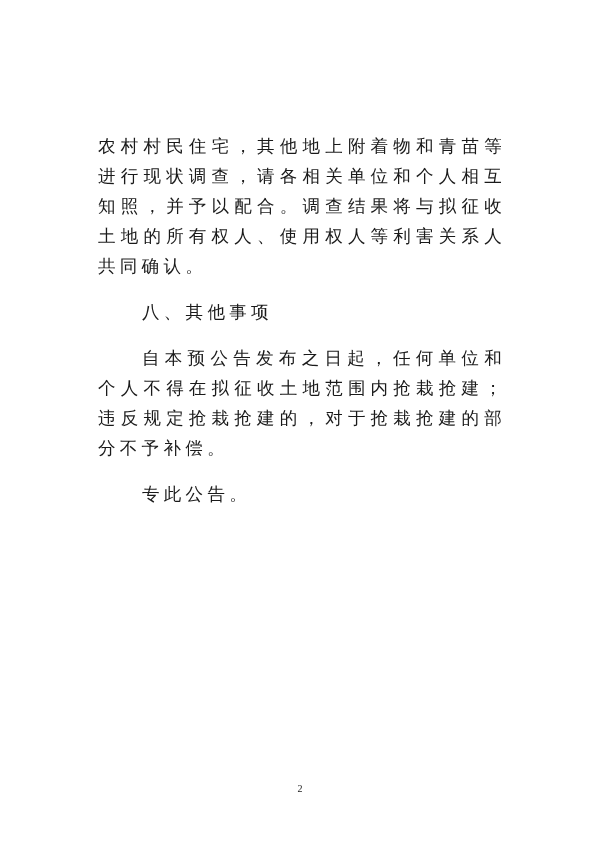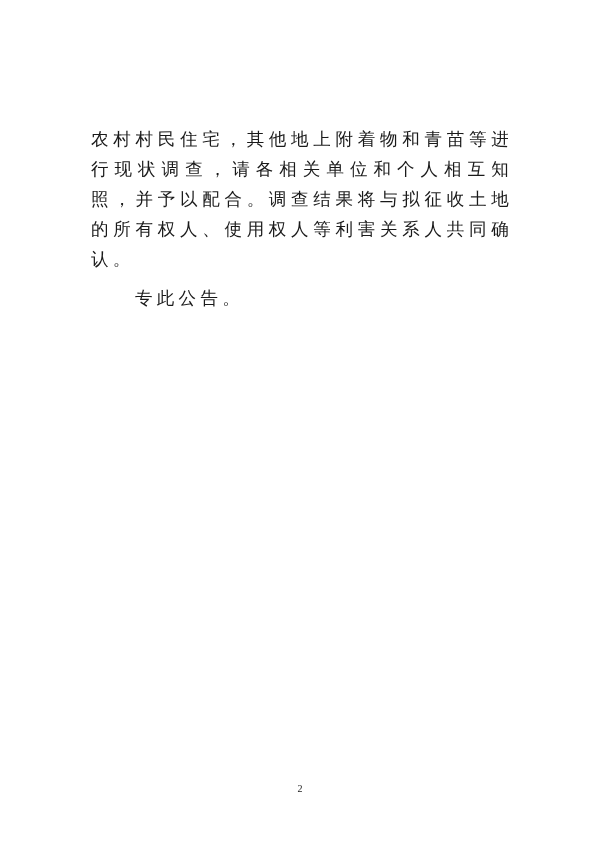--- a/index.html
+++ b/index.html
@@ -1,28 +1,30 @@
 <!DOCTYPE html>
 <html><head>
 <meta charset="utf-8">
 <style>
   html, body { margin: 0; padding: 0; background: #ffffff; }
   body { width: 600px; height: 848px; position: relative; overflow: hidden; }
   .page { position: absolute; left: 0; top: 0; width: 600px; height: 848px; background: #fff; }
   .text { position: absolute; left: 82px; top: 115px; width: 440px;
     font-family: "DejaVu Serif", "Liberation Serif", serif; font-size: 17.5px; line-height: 30px;
     color: #1a1a1a; letter-spacing: 4.3px; }
-  .text p { margin: 9px; text-align: justify; text-align-last: left; }
+  .text p { margin: 16px; text-align: justify; text-align-last: left; }
   .indent { text-indent: 44px; }
   .pagenum { position: absolute; top: 783px; left: 0; width: 600px; text-align: center;
     font-family: "Liberation Serif", serif; font-size: 10px; color: #222; }
 </style>
 </head>
 <body>
 
 <div class="page">
   <div class="text">
     <p>农村村民住宅，其他地上附着物和青苗等进行现状调查，请各相关单位和个人相互知照，并予以配合。调查结果将与拟征收土地的所有权人、使用权人等利害关系人共同确认。</p>
+    <p class="indent">八、其他事项</p>
+    <p class="indent">自本预公告发布之日起，任何单位和个人不得在拟征收土地范围内抢栽抢建；违反规定抢栽抢建的，对于抢栽抢建的部分不予补偿。</p>
     <p class="indent">专此公告。</p>
 
   </div>
   <div class="pagenum">2</div>
 </div>
 
 </body></html>

